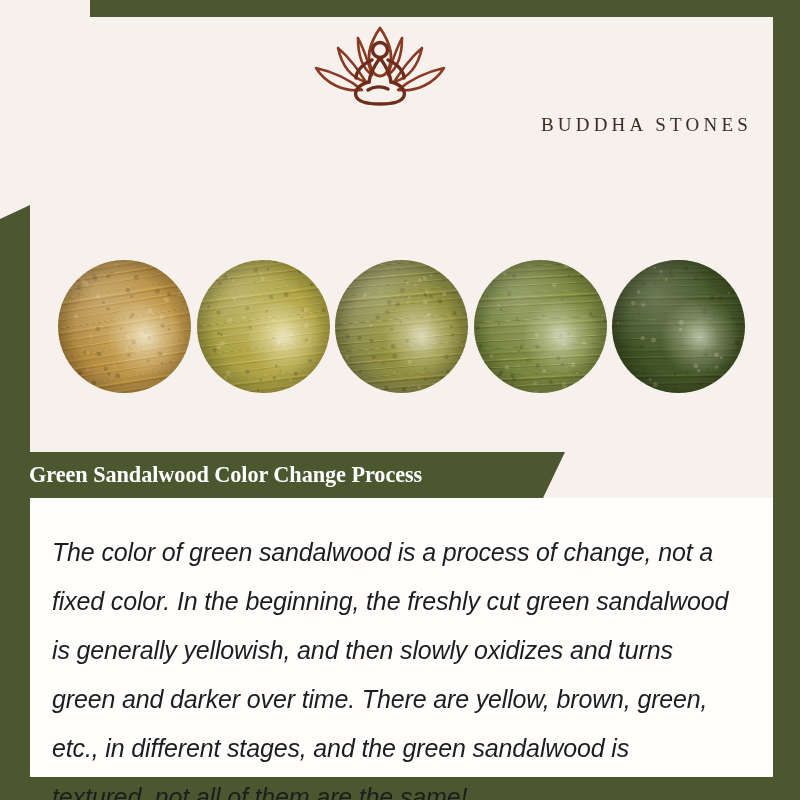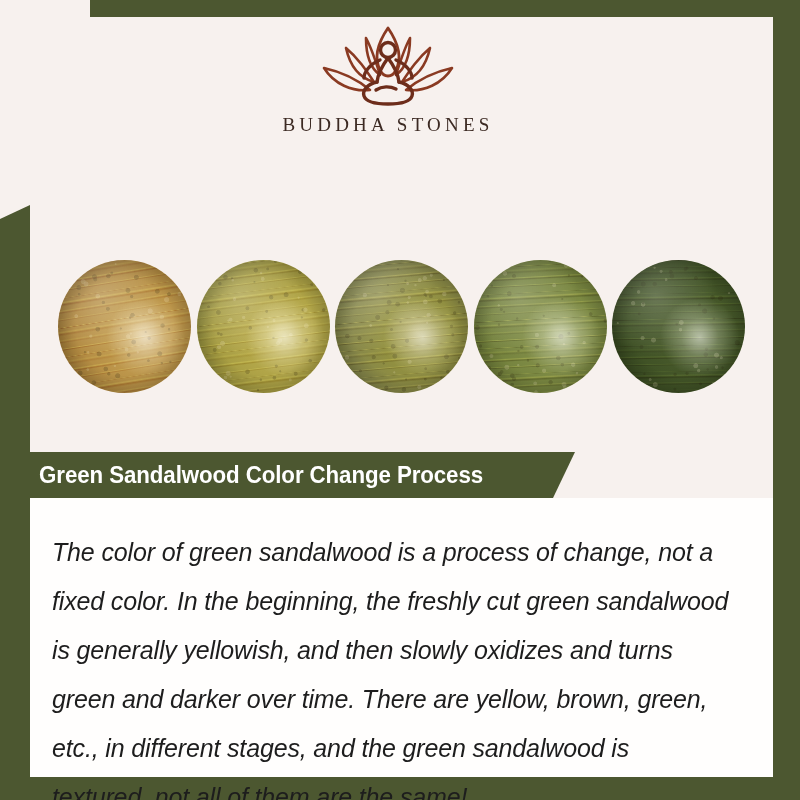--- a/index.html
+++ b/index.html
@@ -57,23 +57,23 @@
     position: absolute;
     left: 30px; top: 17px;
     width: 743px; height: 760px;
     background: #f7f1ee;
     z-index: 1;
   }
 
   
   .header {
     position: absolute;
-    top: 18px; left: 16px;
+    top: 18px; left: 8px;
     width: 744px;
-    text-align: center;
+    text-align: right;
     z-index: 10;
   }
   .logo-mark { display: block; margin: 0 auto; }
   .brand-name {
     margin-top: 4px;
     font-family: "Liberation Serif", serif;
     font-size: 19px;
     letter-spacing: 4.2px;
     color: #3c2a23;
     font-weight: 400;
@@ -136,27 +136,28 @@
     border-radius: 50%;
     background:
       radial-gradient(circle at 66% 58%, rgba(255,255,255,.55) 0%, rgba(255,255,255,.20) 16%, rgba(255,255,255,0) 34%),
       radial-gradient(circle at 33% 27%, rgba(255,255,255,.22) 0%, rgba(255,255,255,0) 46%),
       radial-gradient(circle at 50% 50%, rgba(0,0,0,0) 52%, rgba(0,0,0,.30) 88%, rgba(0,0,0,.45) 100%);
   }
 
   
   .section-banner {
     position: absolute;
-    left: 10px; top: 452px;
+    left: 0; top: 452px;
     width: 565px; height: 46px;
     background: #4c5730;
     z-index: 9;
     clip-path: polygon(0 0, 100% 0, calc(100% - 22px) 100%, 0 100%);
     display: flex;
     align-items: center;
+    font-family: Liberation Serif, serif;
   }
   .section-banner-text {
     color: #ffffff;
     font-size: 23px;
     font-weight: 700;
     padding-left: 30px;
     white-space: nowrap;
     letter-spacing: -0.1px;
     transform: scaleX(0.97);
     transform-origin: left center;

